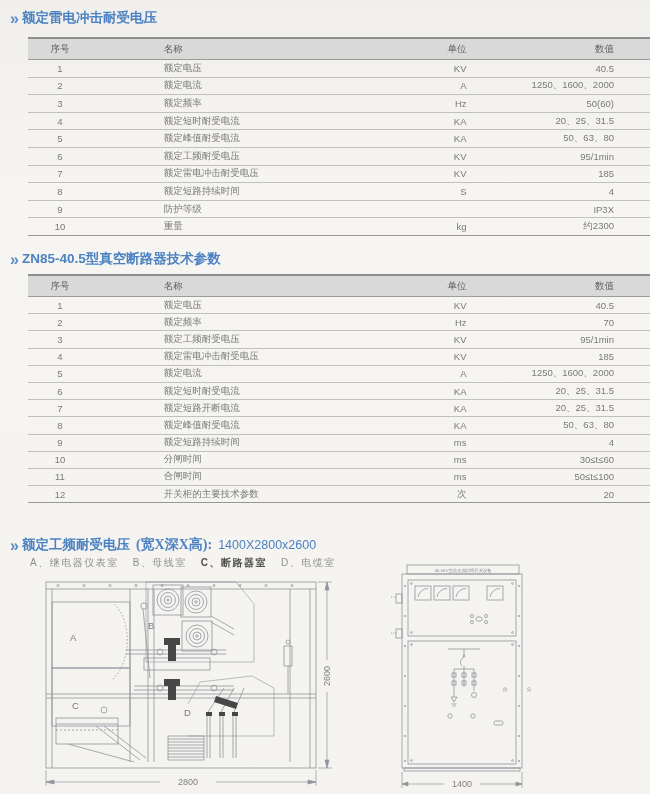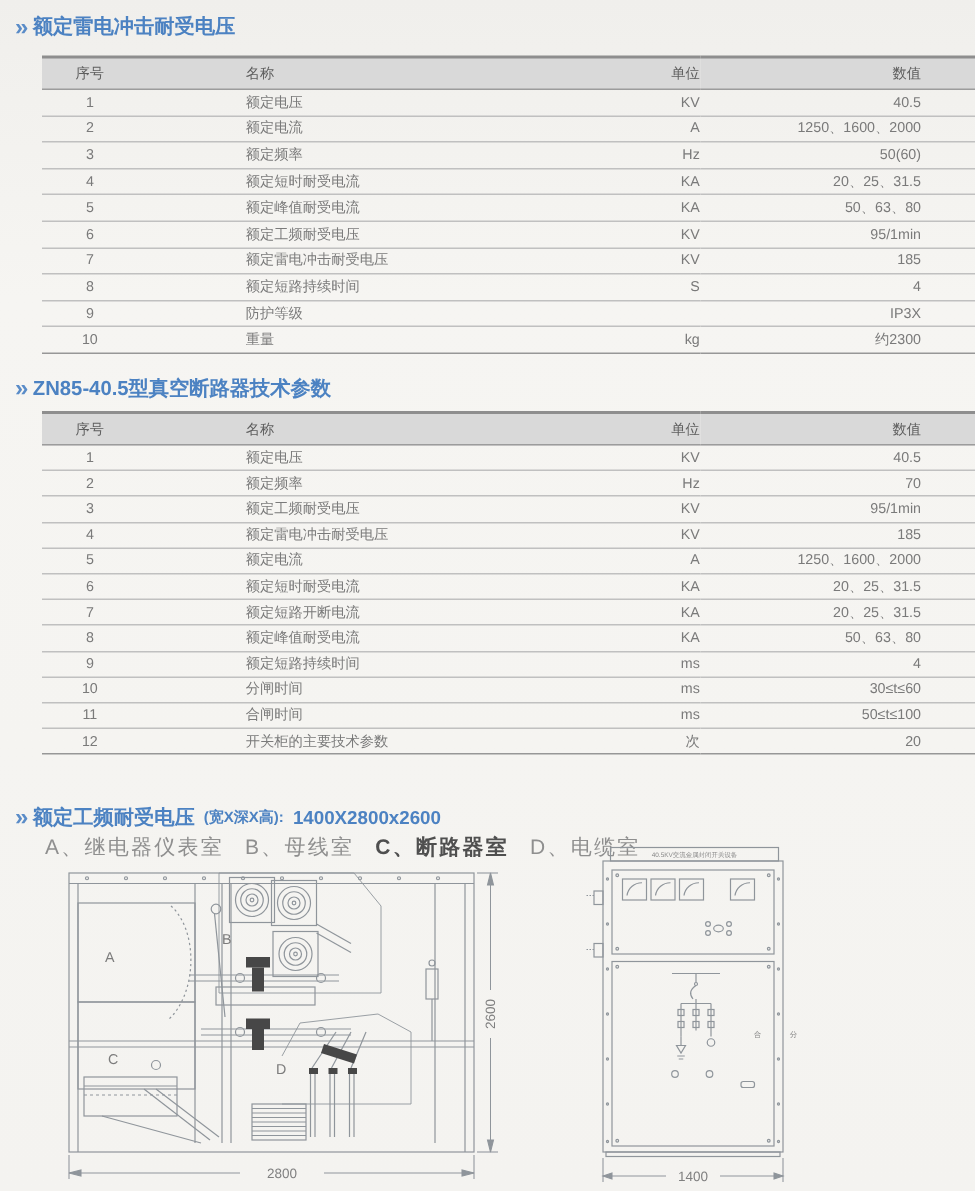--- a/index.html
+++ b/index.html
@@ -11,22 +11,22 @@
   .page{
     position:relative;width:650px;height:794px;overflow:hidden;
     background:linear-gradient(180deg,#f0efec 0%,#f6f5f2 25%,#f4f3f0 100%);
   }
   
   .sec-title{
     position:absolute;left:10px;display:flex;align-items:center;
     color:#4c82c2;font-weight:bold;font-size:13.5px;white-space:nowrap;
   }
   .sec-title .chev{font-size:16px;line-height:13px;letter-spacing:-2px;margin-right:5px;color:#5a8cc8;}
-  .sec-title .sub{font-size:10px;margin-left:6px;font-weight:bold;}
-  .sec-title .dims{font-size:12.5px;margin-left:6px;font-weight:bold;}
+  .sec-title .sub{font-size:14px;margin-left:6px;font-weight:bold;font-family:Liberation Serif, serif;}
+  .sec-title .dims{font-size:12.5px;margin-left:6px;font-weight:normal;}
   #title1{top:9px;}
   #title2{top:250px;}
   #title3{top:536px;}
   
   table.ptable{
     position:absolute;left:28px;width:630px;
     border-collapse:collapse;table-layout:fixed;
   }
   #table1{top:37px;}
   #table2{top:274px;}
@@ -42,21 +42,21 @@
   #table1 td{height:16.6px;}
   #table2 td{height:16.2px;}
   table.ptable tbody tr:last-child td{border-bottom:1.5px solid #979797;}
   .c0{width:12%;text-align:center;}
   .c1{width:42%;text-align:left;padding-left:72px !important;}
   .c2{width:17%;text-align:right;}
   .c3{width:29%;text-align:right;padding-right:44px !important;}
   
   .legend{
     position:absolute;left:30px;top:556px;
-    font-size:14px;color:#8f8f8f;letter-spacing:1.5px;white-space:nowrap;
+    font-size:10px;color:#8f8f8f;letter-spacing:1.5px;white-space:nowrap;
   }
   .legend-item{margin-right:14px;}
   .legend-item.emphasis{color:#4f4f4f;font-weight:bold;}
   
   svg.side-view{position:absolute;left:38px;top:576px;}
   svg.front-view{position:absolute;left:388px;top:561px;}
   svg text{fill:#7c7c7c;stroke:none;font-family:"Liberation Sans","DejaVu Sans",sans-serif;}
   text.lbl{font-size:9.5px;}
   text.dim{font-size:9px;fill:#808080;}
   text.plate{font-size:4.3px;fill:#8a8a8a;}

